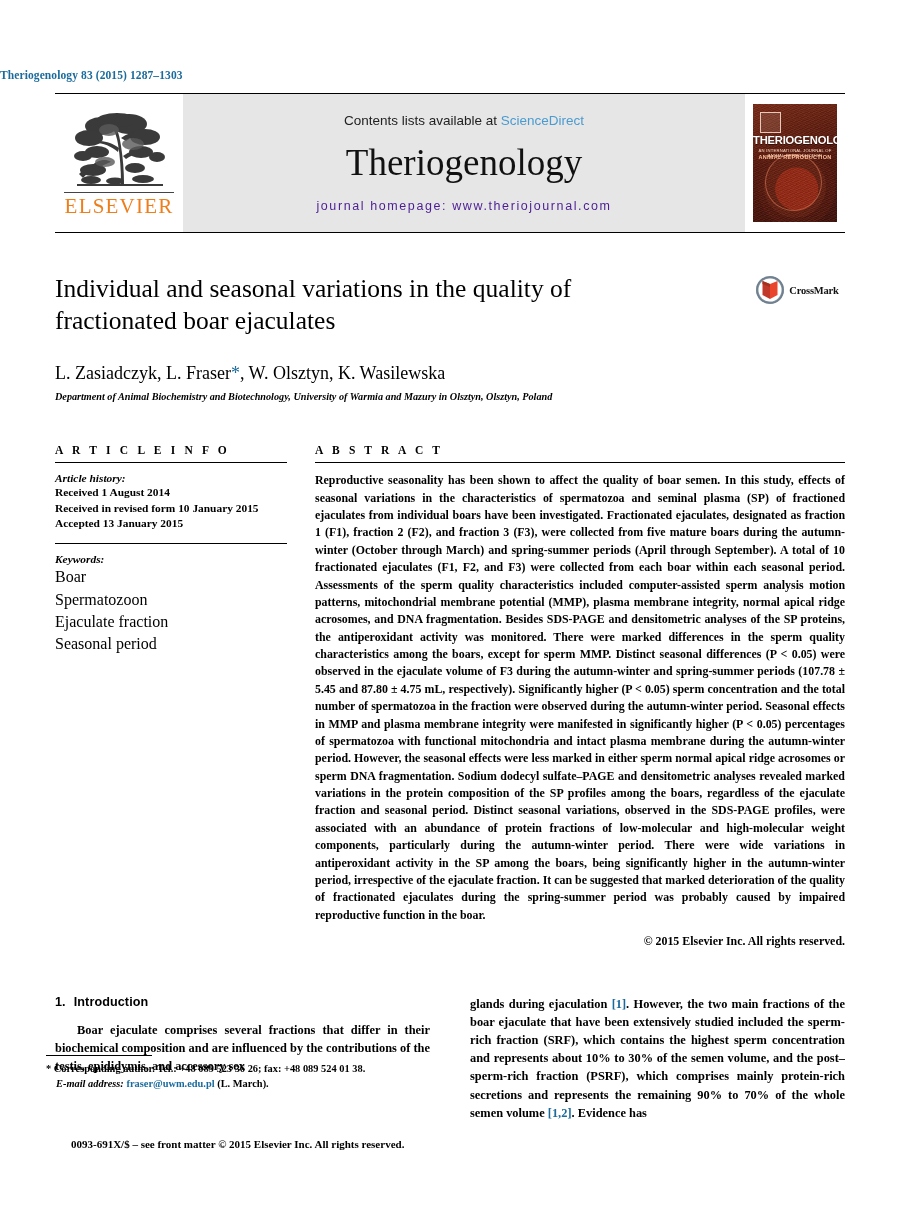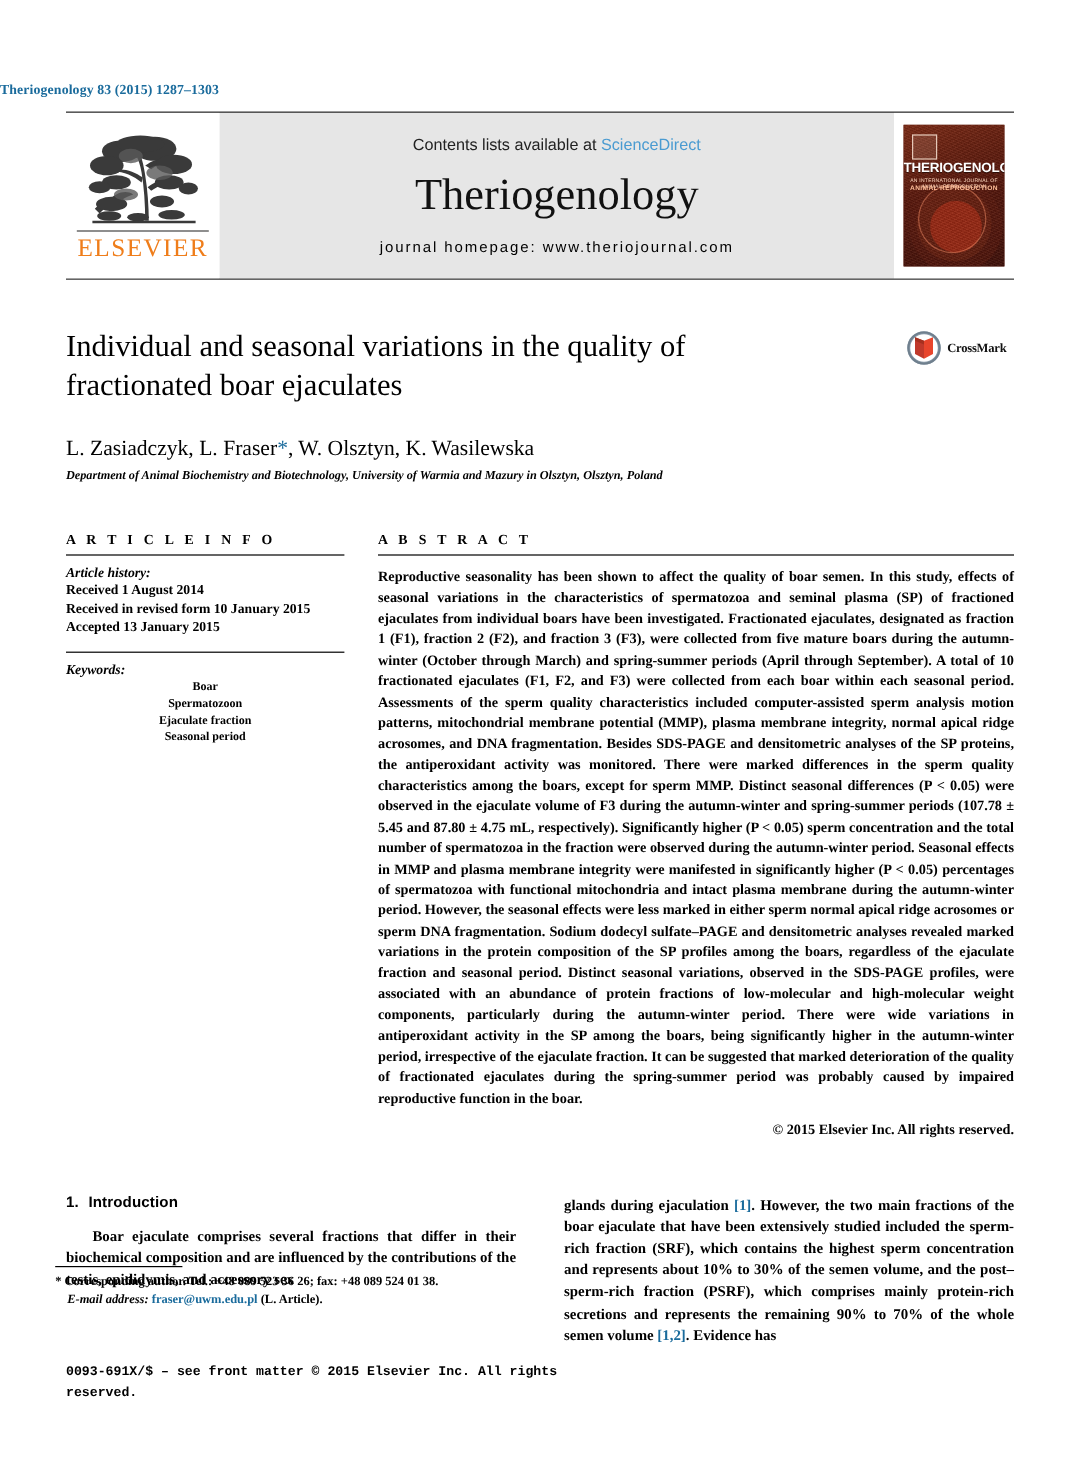--- a/index.html
+++ b/index.html
@@ -90,21 +90,21 @@
     font-family: "Liberation Serif", serif;
     font-size: 37px;
     color: #111;
     line-height: 1;
     margin-bottom: 18px;
     font-weight: normal;
   }
   .homepage-line {
     font-family: "Liberation Sans", sans-serif;
     font-size: 12.5px;
-    color: #000000;
+    color: #4c1d95;
     letter-spacing: 1.6px;
   }
   .cover-cell {
     width: 100px;
     flex: 0 0 100px;
     display: flex;
     align-items: center;
     justify-content: center;
     background: #fff;
   }
@@ -246,24 +246,23 @@
     margin-bottom: 1px;
   }
   .info-line {
     font-family: "Liberation Serif", serif;
     font-size: 11.4px;
     font-weight: bold;
     line-height: 1.35;
   }
   .kw-line {
     font-family: "Liberation Serif", serif;
-    font-size: 10px;
-    font-weight: bold;
+    font-size: 16px;
+    font-weight: normal;
     line-height: 1.38;
-    text-align: center;
   }
 
   .abstract-body {
     font-family: "Liberation Serif", serif;
     font-size: 11.9px;
     line-height: 1.46;
     text-align: justify;
     font-weight: bold;
     color: #000;
     hyphens: auto;
@@ -323,24 +322,24 @@
     line-height: 1.42;
     font-weight: bold;
     padding-left: 10px;
     text-indent: -10px;
   }
   .fn-text .em { font-style: italic; }
   .link { color: #1a6b9c; }
 
   .imprint {
     position: absolute;
-    left: 55px;
+    left: 71px;
     top: 1136px;
     width: 430px;
-    font-family: Liberation Mono, monospace;
+    font-family: Liberation Serif, serif;
     font-size: 11px;
     font-weight: bold;
     line-height: 1.5;
   }
   .imprint .doi { color: #1a6b9c; font-weight: bold; }
 </style>
 </head>
 <body>
 
 <div class="page">
@@ -469,21 +468,21 @@
     </div>
   </div>
 
   <div class="footnote">
     <div class="fn-rule"></div>
     <div class="fn-text">
       <span>*</span><span> Corresponding author. Tel.: +48 089 523 36 26; fax: +48 089 524 01 38.</span>
     </div>
     <div class="fn-text" style="padding-left:10px; text-indent:0;">
       <span class="em">E-mail address:</span>
-      <span class="link">fraser@uwm.edu.pl</span><span> (L. Article).</span>
+      <span class="link">fraser@uwm.edu.pl</span><span> (L. March).</span>
     </div>
   </div>
 
   <div class="imprint">
     <div>0093-691X/$ – see front matter © 2015 Elsevier Inc. All rights reserved.</div>
   </div>
 
 </div>
 
 </body></html>

